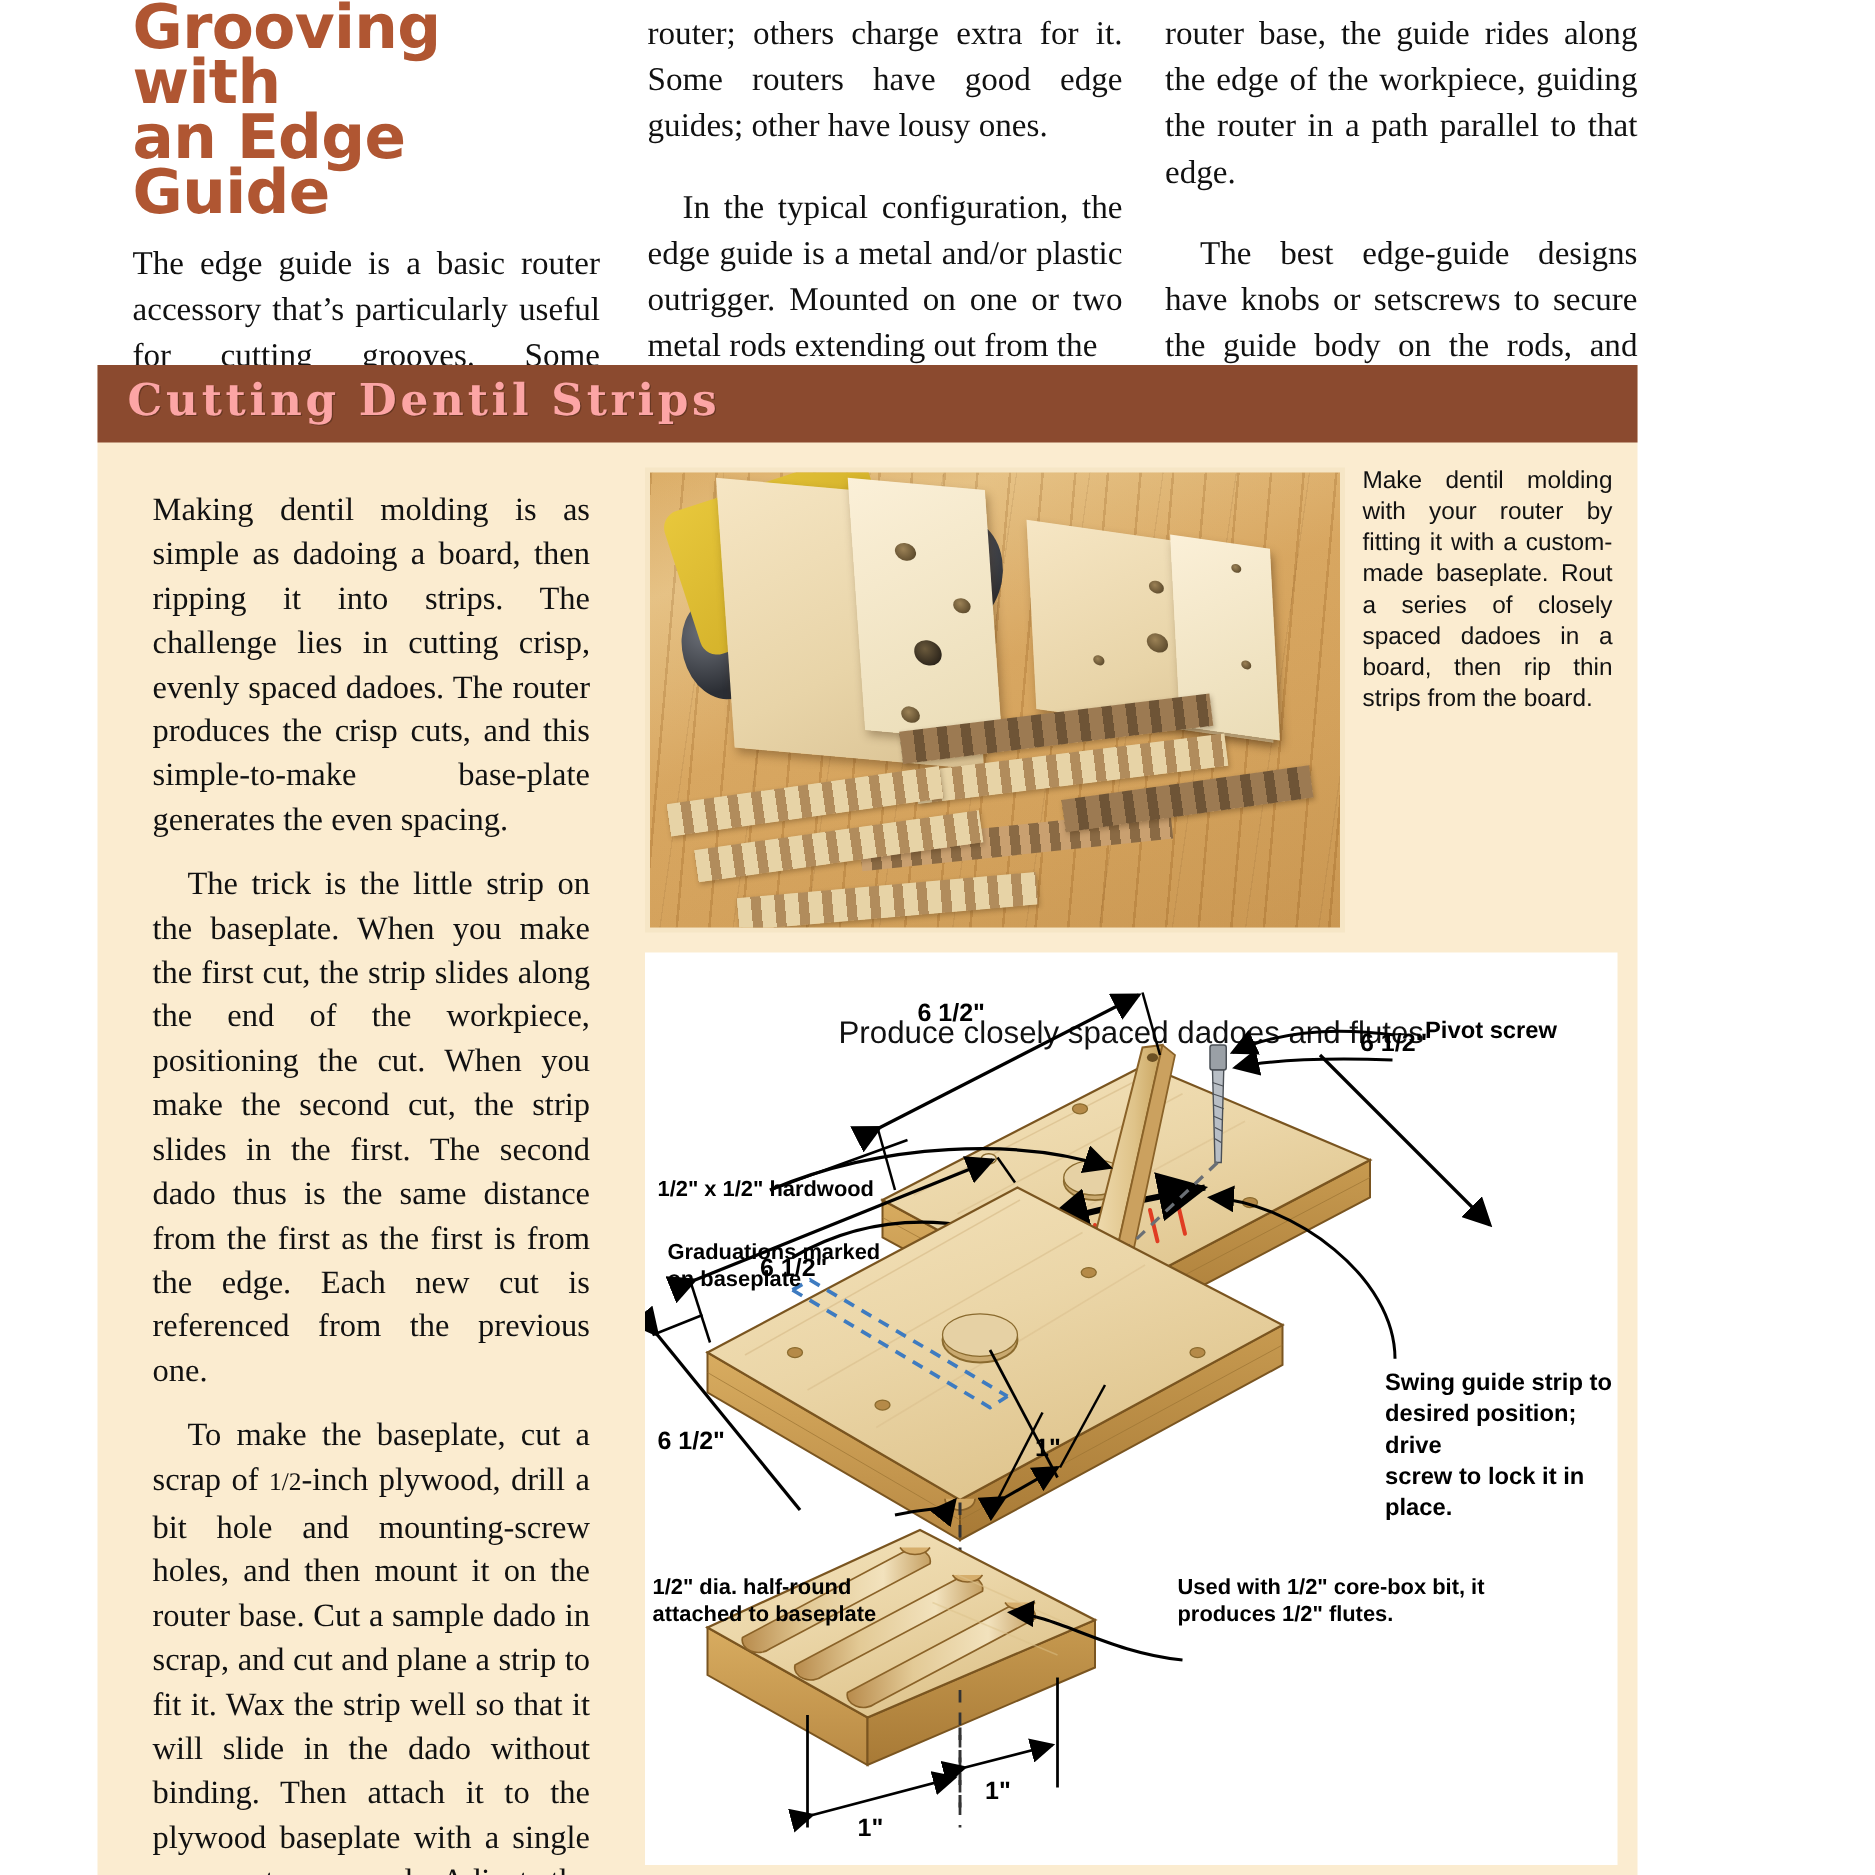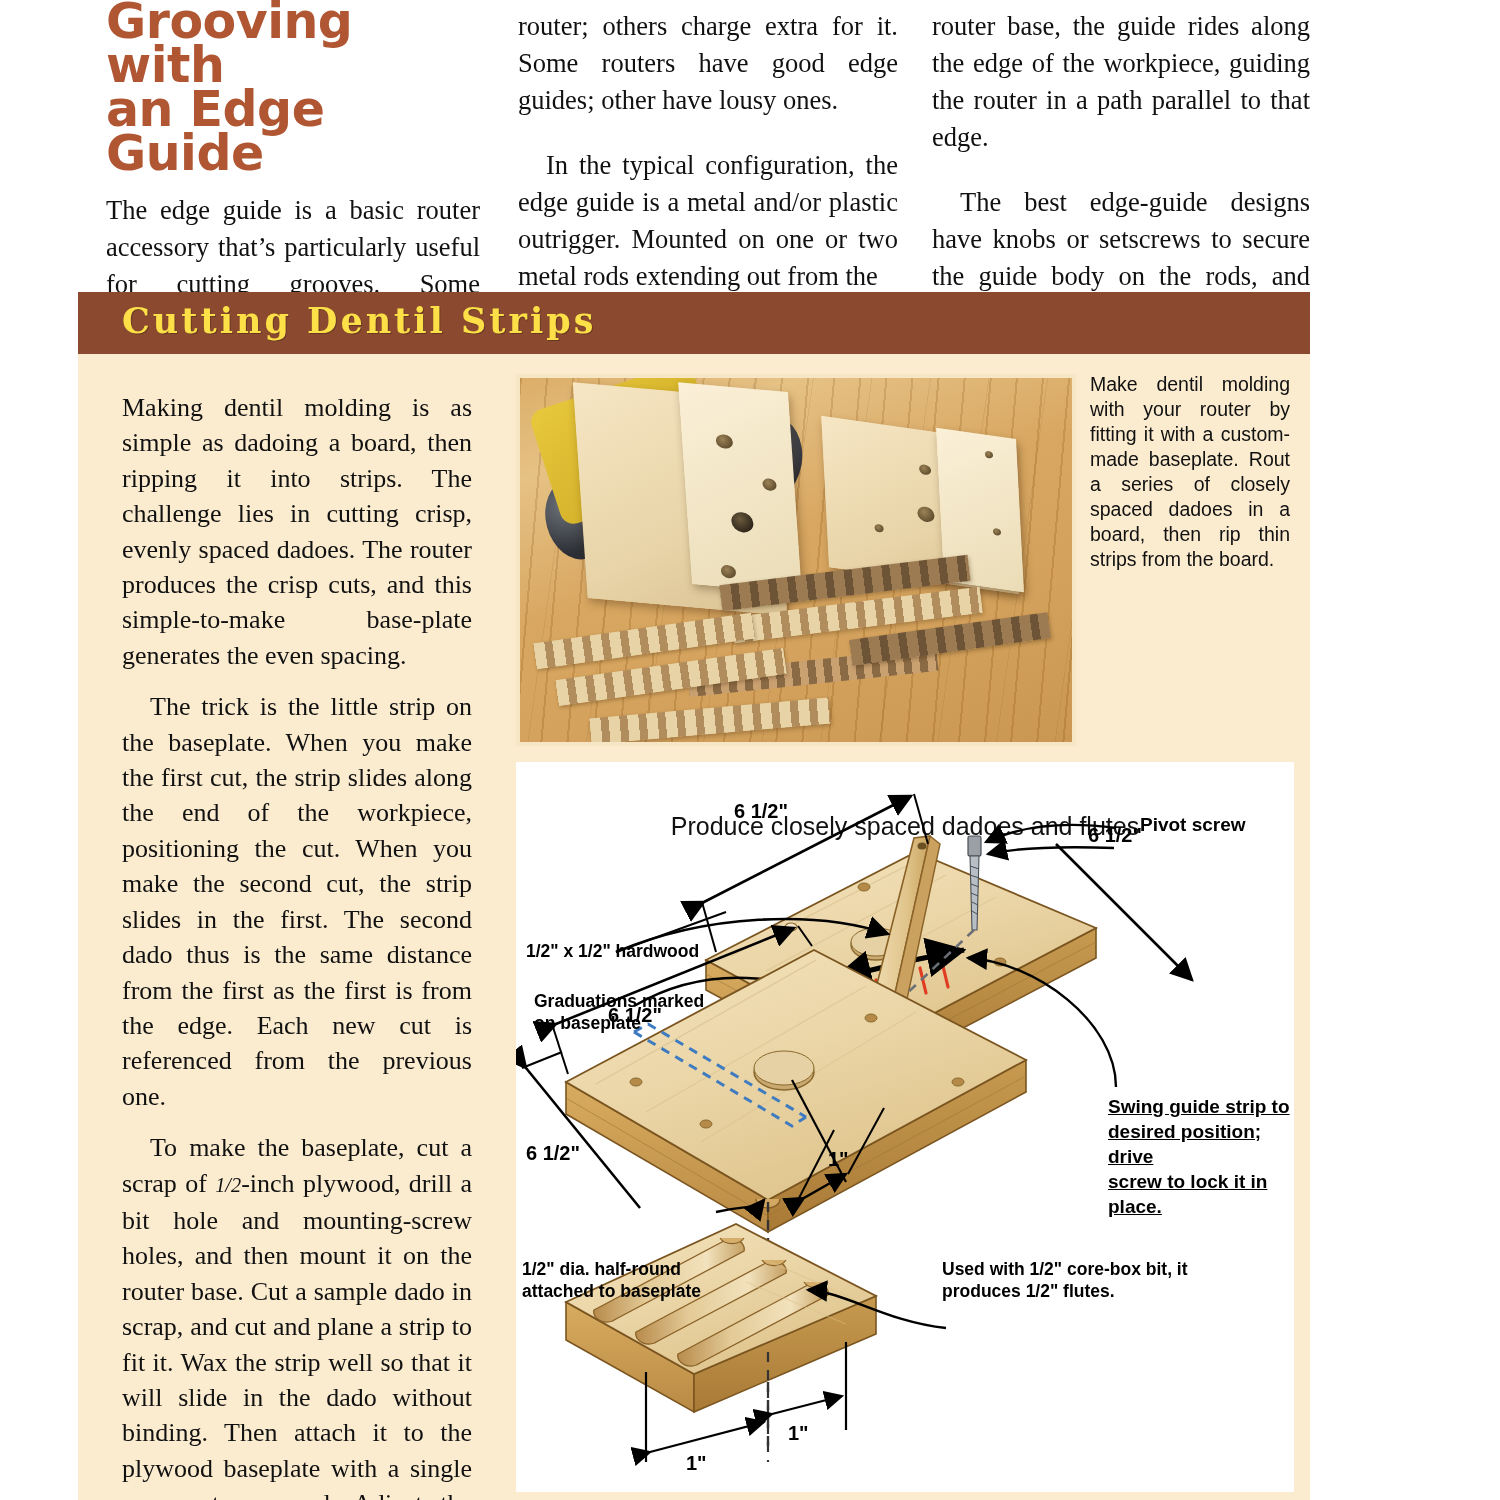--- a/index.html
+++ b/index.html
@@ -40,40 +40,40 @@
     position:absolute;left:78px;top:292px;
     width:1232px;height:1208px;
     background:#FBECD0;
     box-sizing:border-box;
   }
   .sidebar-header{
     position:absolute;left:0;top:0;width:1232px;height:62px;
     background:#8B4A2F;
   }
   .sidebar-header .hdr-title{
-    position:absolute;left:44px;top:8px;
+    position:absolute;left:24px;top:8px;
     font-family:"DejaVu Serif", serif;
     font-weight:700;
     font-size:35px;
     letter-spacing:3px;
-    color:#fde047;
+    color:#fca5a5;
     text-shadow:1px 1px 0 rgba(0,0,0,0.25);
     white-space:nowrap;
   }
 
   
   .sb-col{
     position:absolute;left:28px;top:82px;width:382px;
     font-family:"Liberation Serif", serif;
     font-size:26px;line-height:35.4px;color:#111;
     text-align:justify;
   }
   .sb-col p{margin:16px;}
   .sb-col p.ind{text-indent:28px;}
-  .frac{font-size:0.78em;font-style:italic;}
+  .frac{font-size:0.78em;}
 
   
   .photo-wrap{
     position:absolute;left:438px;top:82px;
     width:560px;height:372px;
     background:#F6E6C6;
     padding:4px;box-sizing:border-box;
   }
   .photo{
     position:relative;width:100%;height:100%;
@@ -428,21 +428,21 @@
     <div class="lbl" style="left:10px;top:178px;white-space:nowrap;">
       <span>1/2" x 1/2" hardwood</span>
     </div>
     <div class="lbl" style="left:18px;top:228px;">
       <span>Graduations marked</span><br>
       <span>on baseplate</span>
     </div>
     <div class="lbl" style="left:624px;top:52px;font-size:19px;">
       <span>Pivot screw</span>
     </div>
-    <div class="lbl" style="left:592px;top:332px;font-size:19px;line-height:25px;text-decoration:underline;">
+    <div class="lbl" style="left:592px;top:332px;font-size:19px;line-height:25px;">
       <span>Swing guide strip to</span><br>
       <span>desired position; drive</span><br>
       <span>screw to lock it in place.</span>
     </div>
     <div class="dim" style="left:92px;top:242px;">
       <span>6 1/2"</span>
     </div>
     <div class="dim" style="left:10px;top:380px;">
       <span>6 1/2"</span>
     </div>

